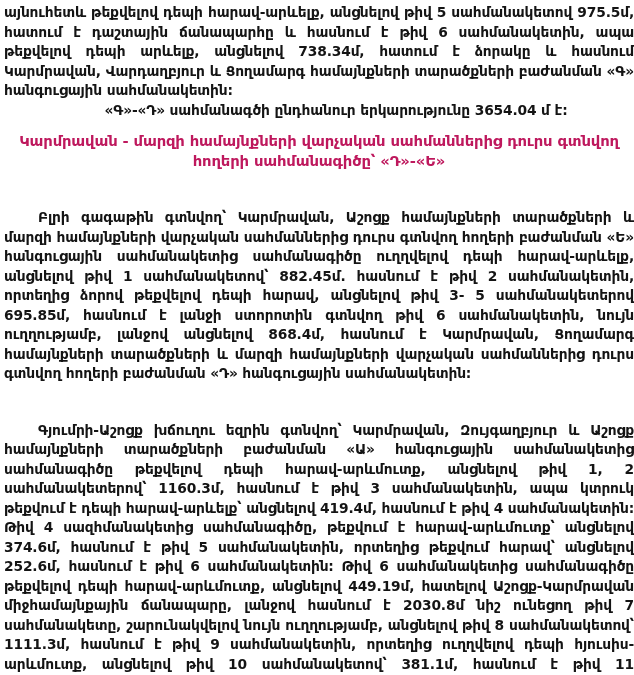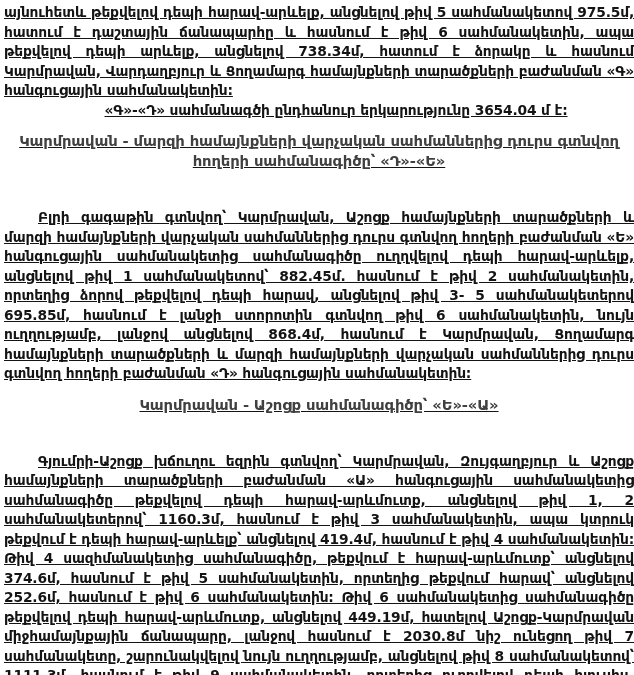--- a/index.html
+++ b/index.html
@@ -16,50 +16,48 @@
     box-sizing: border-box;
     width: 634px;
     height: 675px;
     padding: 3px 0 0 4px;
     font-family: "DejaVu Sans", sans-serif;
     font-weight: 700;
     color: #141414;
     font-size: 13.8px;
     line-height: 19.5px;
     letter-spacing: -0.15px;
-    text-decoration: underline;
   }
   .doc-body p {
     margin: 0;
     text-align: justify;
   }
   .doc-body p.indent {
     text-indent: 34px;
     margin-top: 37px;
   }
   .doc-body p.summary {
     text-align: center;
     text-indent: 34px;
   }
   .doc-body h2.heading {
     margin: 11px 2px 6px 2px;
     font-size: 14.8px;
     line-height: 20px;
     text-align: center;
     white-space: pre-line;
     font-weight: 700;
-    color: #404040;
+    color: #be185d;
   }
 </style>
 </head>
 <body>
 
 <div class="page">
   <div class="doc-body" id="doc-body">
       <p class="paragraph">այնուհետև թեքվելով  դեպի հարավ-արևելք, անցնելով թիվ 5 սահմանակետով 975.5մ, հատում է դաշտային ճանապարհը և հասնում է թիվ 6 սահմանակետին, ապա  թեքվելով դեպի արևելք, անցնելով 738.34մ, հատում է  ձորակը և հասնում  Կարմրավան, Վարդաղբյուր և Ցողամարգ համայնքների տարածքների բաժանման  «Գ» հանգուցային սահմանակետին:</p>
       <p class="summary">«Գ»-«Դ» սահմանագծի ընդհանուր երկարությունը 3654.04 մ է:</p>
       <h2 class="heading">Կարմրավան - մարզի համայնքների վարչական սահմաններից դուրս գտնվող
 հողերի  սահմանագիծը՝  «Դ»-«Ե»</h2>
       <p class="paragraph indent">Բլրի գագաթին գտնվող՝ Կարմրավան, Աշոցք համայնքների տարածքների և մարզի համայնքների վարչական սահմաններից դուրս գտնվող հողերի բաժանման «Ե» հանգուցային սահմանակետից սահմանագիծը ուղղվելով դեպի հարավ-արևելք, անցնելով թիվ 1 սահմանակետով՝ 882.45մ. հասնում է թիվ 2 սահմանակետին, որտեղից ձորով թեքվելով դեպի հարավ, անցնելով թիվ 3- 5 սահմանակետերով  695.85մ, հասնում է լանջի ստորոտին գտնվող թիվ 6 սահմանակետին, նույն ուղղությամբ, լանջով անցնելով 868.4մ, հասնում է Կարմրավան, Ցողամարգ համայնքների տարածքների և մարզի համայնքների վարչական սահմաններից դուրս գտնվող հողերի բաժանման «Դ» հանգուցային սահմանակետին:</p>
-      <h2 class="heading">Կարմրավան - Աշոցք սահմանագիծը՝   «Ե»-«Ա»</h2>
       <p class="paragraph indent">Գյումրի-Աշոցք խճուղու եզրին գտնվող՝ Կարմրավան, Զույգաղբյուր և Աշոցք համայնքների տարածքների բաժանման «Ա» հանգուցային սահմանակետից սահմանագիծը թեքվելով դեպի հարավ-արևմուտք, անցնելով թիվ 1, 2 սահմանակետերով՝ 1160.3մ, հասնում է թիվ 3 սահմանակետին, ապա կտրուկ թեքվում է դեպի հարավ-արևելք՝ անցնելով 419.4մ, հասնում է թիվ 4 սահմանակետին: Թիվ 4 սազհմանակետից սահմանագիծը, թեքվում է հարավ-արևմուտք՝ անցնելով 374.6մ, հասնում է թիվ 5 սահմանակետին, որտեղից թեքվում հարավ՝ անցնելով 252.6մ, հասնում է թիվ 6 սահմանակետին: Թիվ 6 սահմանակետից սահմանագիծը թեքվելով  դեպի հարավ-արևմուտք, անցնելով 449.19մ,  հատելով Աշոցք-Կարմրավան միջհամայնքային ճանապարը, լանջով հասնում է  2030.8մ նիշ ունեցող թիվ 7 սահմանակետը, շարունակվելով նույն ուղղությամբ, անցնելով թիվ 8 սահմանակետով՝ 1111.3մ, հասնում է թիվ 9 սահմանակետին, որտեղից ուղղվելով դեպի հյուսիս-արևմուտք, անցնելով թիվ 10 սահմանակետով՝ 381.1մ, հասնում է թիվ 11 սահմանակետին, այդտեղից թեքվելով հարավ-արևմուտք, ձորով թիվ 12-19 սահմանակետերով՝ անցնելով 877.54մ, հասնում է թիվ 20 սահմանակետին, նույն ուղղությամբ շարունակվելով՝ 232.4մ, հասնում է  Կարմրավան, Աշոցք համայնքների տարածքների և մարզի համայնքների վարչական սահմաններից դուրս գտնվող հողերի բաժանման «Ե» հանգուցային սահմանակետին:</p>
     </div>
 </div>
 
 </body></html>

